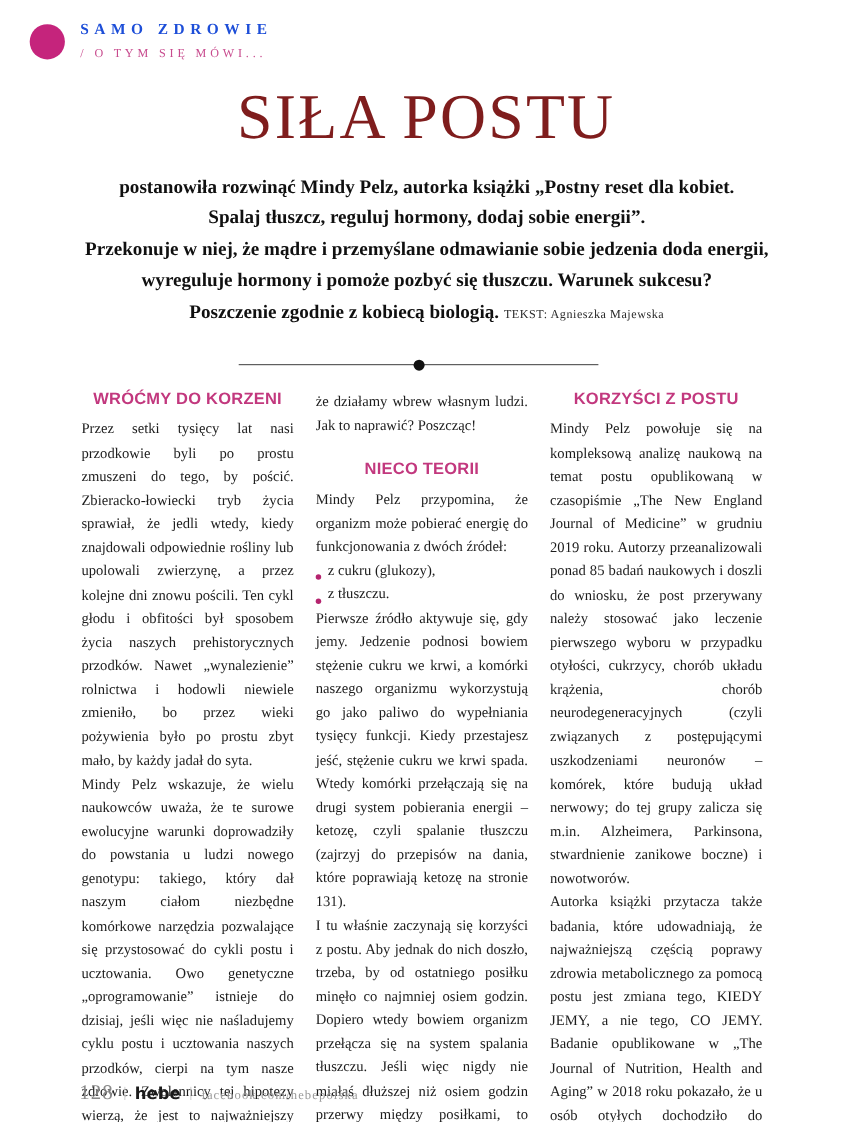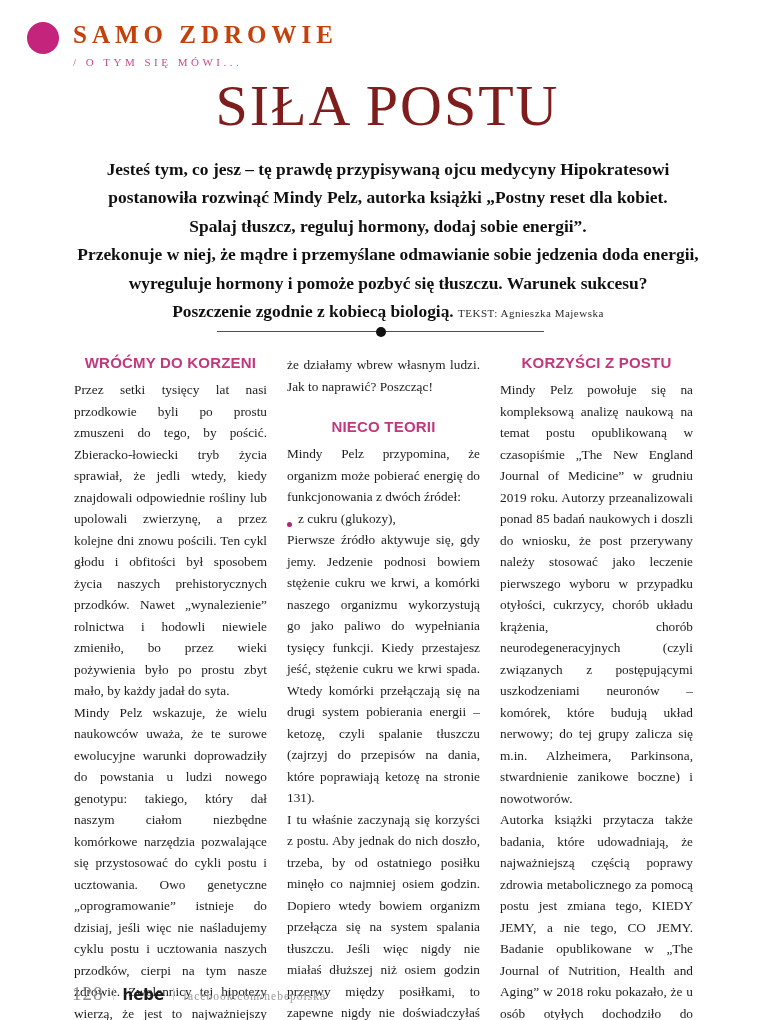--- a/index.html
+++ b/index.html
@@ -11,21 +11,21 @@
 
   
   .masthead { position:absolute; top:20px; left:27px; display:flex; align-items:flex-start; }
   .brand-dot {
     width:32px; height:32px; border-radius:50%;
     background:#c5247c; margin-top:2px; flex:0 0 auto;
   }
   .masthead-text { margin-left:14px; }
   .section-title {
     font-family:"Liberation Serif", serif; font-weight:700;
-    font-size:25px; letter-spacing:5px; color:#c2410c; line-height:1.2;
+    font-size:14px; letter-spacing:5px; color:#1d4ed8; line-height:1.2;
   }
   .kicker {
     margin-top:6px; font-family:"Liberation Serif", serif;
     font-size:11px; letter-spacing:3.5px; color:#c84b8e; font-weight:500;
   }
 
   
   .article-title {
     position:absolute; top:76px; left:0; width:775px; text-align:center;
     font-family:"Liberation Serif", serif; font-weight:400;
@@ -89,21 +89,20 @@
   <div class="brand-dot"></div>
   <div class="masthead-text">
     <div class="section-title">SAMO ZDROWIE</div>
     <div class="kicker">/ O TYM SIĘ MÓWI...</div>
   </div>
 </header>
 
 <h1 class="article-title">SIŁA POSTU</h1>
 
 <div class="intro">
-  <div class="intro-line">Jesteś tym, co jesz – tę prawdę przypisywaną ojcu medycyny Hipokratesowi</div>
   <div class="intro-line">postanowiła rozwinąć Mindy Pelz, autorka książki „Postny reset dla kobiet.</div>
   <div class="intro-line">Spalaj tłuszcz, reguluj hormony, dodaj sobie energii”.</div>
   <div class="intro-line">Przekonuje w niej, że mądre i przemyślane odmawianie sobie jedzenia doda energii,</div>
   <div class="intro-line">wyreguluje hormony i pomoże pozbyć się tłuszczu. Warunek sukcesu?</div>
   <div class="intro-line">
     <span>Poszczenie zgodnie z kobiecą biologią.</span>
     <span class="byline">TEKST: Agnieszka Majewska</span>
   </div>
 </div>
 
@@ -120,20 +119,24 @@
   </section>
 
   <section class="col">
     <p class="body-text">że działamy wbrew własnym ludzi. Jak to naprawić? Poszcząc!</p>
     <h2 class="col-heading inner">NIECO TEORII</h2>
     <p class="body-text">Mindy Pelz przypomina, że organizm może pobierać energię do funkcjonowania z dwóch źródeł:</p>
     <div class="bullet-row">
       <span class="bullet-dot"></span>
       <span class="bullet-text">z cukru (glukozy),</span>
     </div>
+    <div class="bullet-row">
+      <span class="bullet-dot"></span>
+      <span class="bullet-text">z tłuszczu.</span>
+    </div>
     <p class="body-text">Pierwsze źródło aktywuje się, gdy jemy. Jedzenie podnosi bowiem stężenie cukru we krwi, a komórki naszego organizmu wykorzystują go jako paliwo do wypełniania tysięcy funkcji. Kiedy przestajesz jeść, stężenie cukru we krwi spada. Wtedy komórki przełączają się na drugi system pobierania energii – ketozę, czyli spalanie tłuszczu (zajrzyj do przepisów na dania, które poprawiają ketozę na stronie 131).</p>
     <p class="body-text">I tu właśnie zaczynają się korzyści z postu. Aby jednak do nich doszło, trzeba, by od ostatniego posiłku minęło co najmniej osiem godzin. Dopiero wtedy bowiem organizm przełącza się na system spalania tłuszczu. Jeśli więc nigdy nie miałaś dłuższej niż osiem godzin przerwy między posiłkami, to zapewne nigdy nie doświadczyłaś leczniczych korzyści działania systemu spalania tłuszczu.</p>
   </section>
 
   <section class="col">
     <h2 class="col-heading">KORZYŚCI Z POSTU</h2>
     <p class="body-text">Mindy Pelz powołuje się na kompleksową analizę naukową na temat postu opublikowaną w czasopiśmie „The New England Journal of Medicine” w grudniu 2019 roku. Autorzy przeanalizowali ponad 85 badań naukowych i doszli do wniosku, że post przerywany należy stosować jako leczenie pierwszego wyboru w przypadku otyłości, cukrzycy, chorób układu krążenia, chorób neurodegeneracyjnych (czyli związanych z postępującymi uszkodzeniami neuronów – komórek, które budują układ nerwowy; do tej grupy zalicza się m.in. Alzheimera, Parkinsona, stwardnienie zanikowe boczne) i nowotworów.</p>
     <p class="body-text">Autorka książki przytacza także badania, które udowadniają, że najważniejszą częścią poprawy zdrowia metabolicznego za pomocą postu jest zmiana tego, KIEDY JEMY, a nie tego, CO JEMY. Badanie opublikowane w „The Journal of Nutrition, Health and Aging” w 2018 roku pokazało, że u osób otyłych dochodziło do ogromnej poprawy sprawności metabolizmu pomimo jedzenia dowolnie wybranych pokarmów, jeżeli spożywali je w czasie ośmiogodzinnego okienka, a przez pozostałych 16 godzin pościli. Z kolei w „Cell Meta-</p>
   </section>
 

